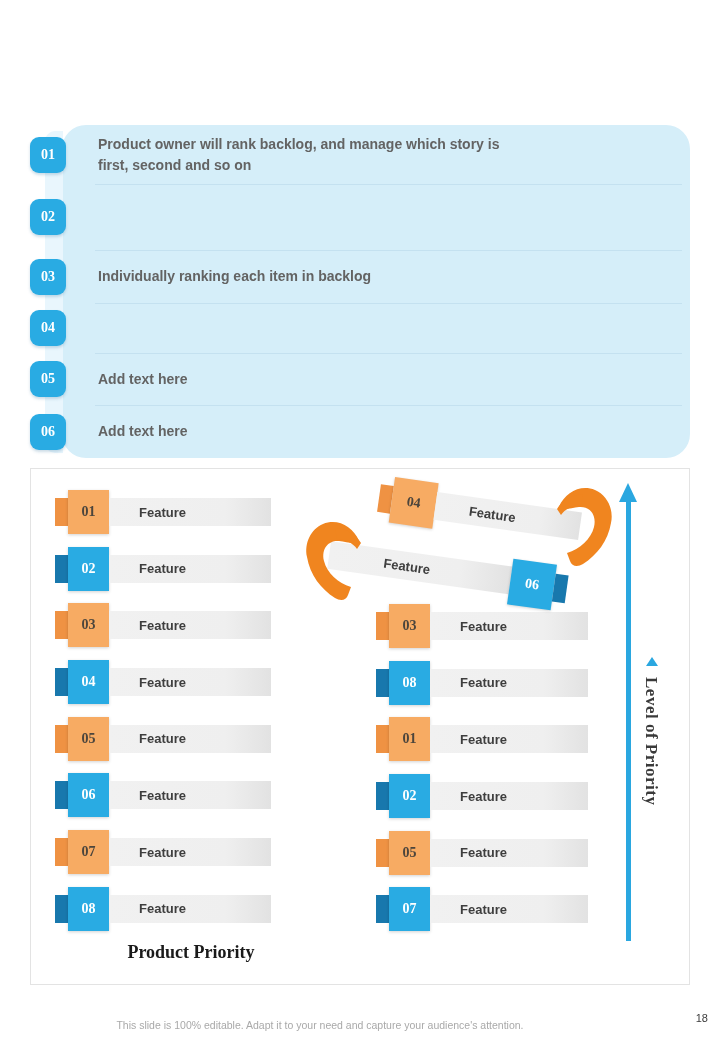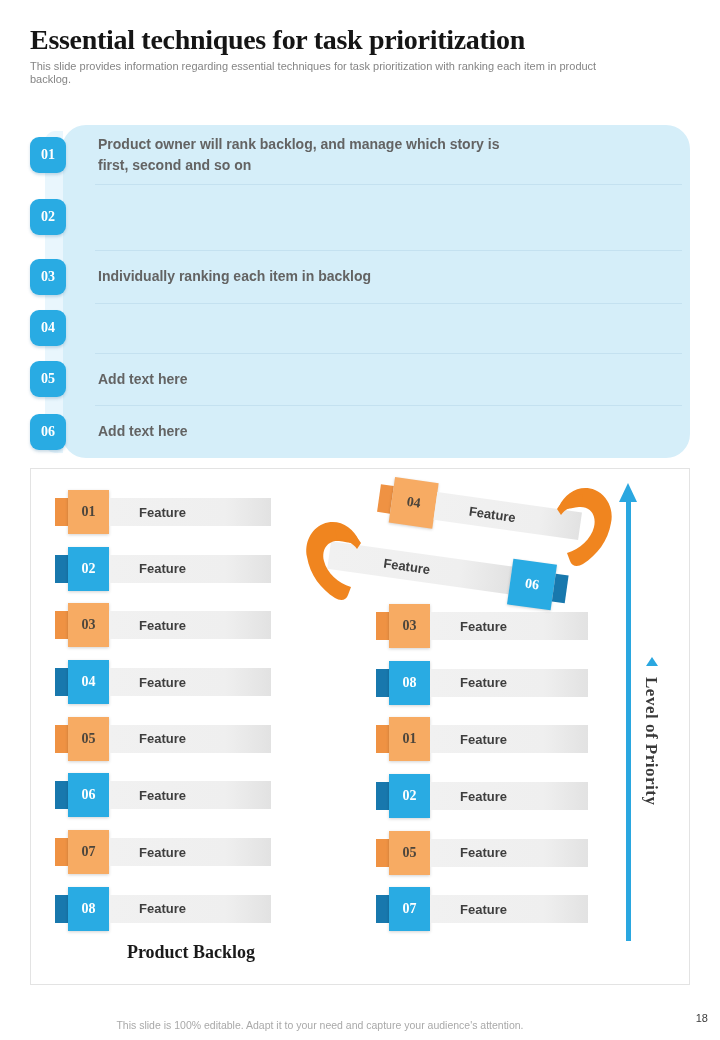--- a/index.html
+++ b/index.html
@@ -87,22 +87,20 @@
   
   .footer-text { position:absolute; left:30px; width:580px; top:1019px; text-align:center;
                  font-size:10.5px; color:#a9a9a9; }
   .page-num { position:absolute; right:12px; top:1012px; font-size:11px; color:#3c3c3c; }
 </style>
 </head>
 <body>
 
 <div class="slide">
 
-  <h1 class="title">Essential techniques for task prioritization</h1>
-  <p class="subtitle">This slide provides information regarding essential techniques for task prioritization with ranking each item in product backlog.</p>
 
   <div class="panel">
     <div class="spine"></div>
 
     <div class="t-row r1">
       <span class="t-badge">01</span>
       <span class="t-text">Product owner will rank backlog, and manage which story is
 first, second and so on</span>
     </div>
     <div class="t-row r2 divided">
@@ -254,19 +252,19 @@
     <svg class="hand hand-b" viewBox="0 0 62 86">
       <path fill="#f0851f" d="M6 24 C12 9 28 1 42 7 C54 12 61 26 58 40 C55 58 44 72 30 81 C25 84 19 84 17 78 L14 70 C27 66 38 56 41 44 C44 31 36 23 26 24 C18 25 10 28 6 24 Z"></path>
       <path fill="#f0851f" d="M4 26 C10 16 20 11 30 12 L28 22 C20 22 12 26 8 32 Z"></path>
     </svg>
 
     <div class="axis-head"></div>
     <div class="axis-line"></div>
     <div class="axis-tri"></div>
     <div class="axis-label">Level of Priority</div>
 
-    <div class="col-title left">Product Backlog</div>
+    <div class="col-title left">Product Priority</div>
   </div>
 
   <div class="footer-text">This slide is 100% editable. Adapt it to your need and capture your audience's attention.</div>
   <div class="page-num">18</div>
 
 </div>
 
 </body></html>

